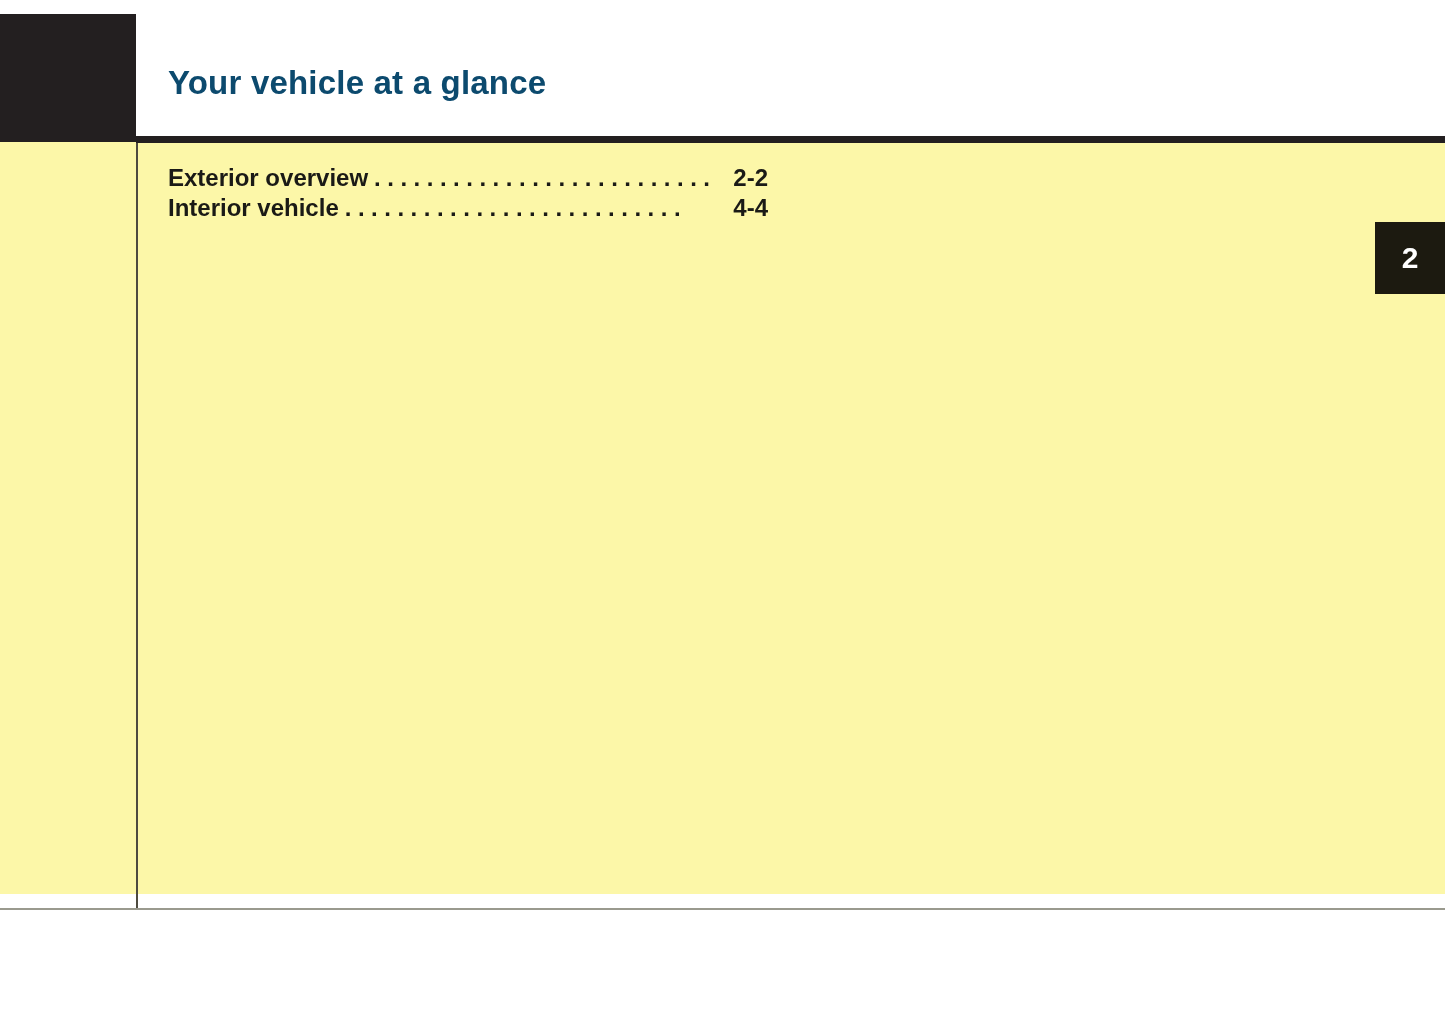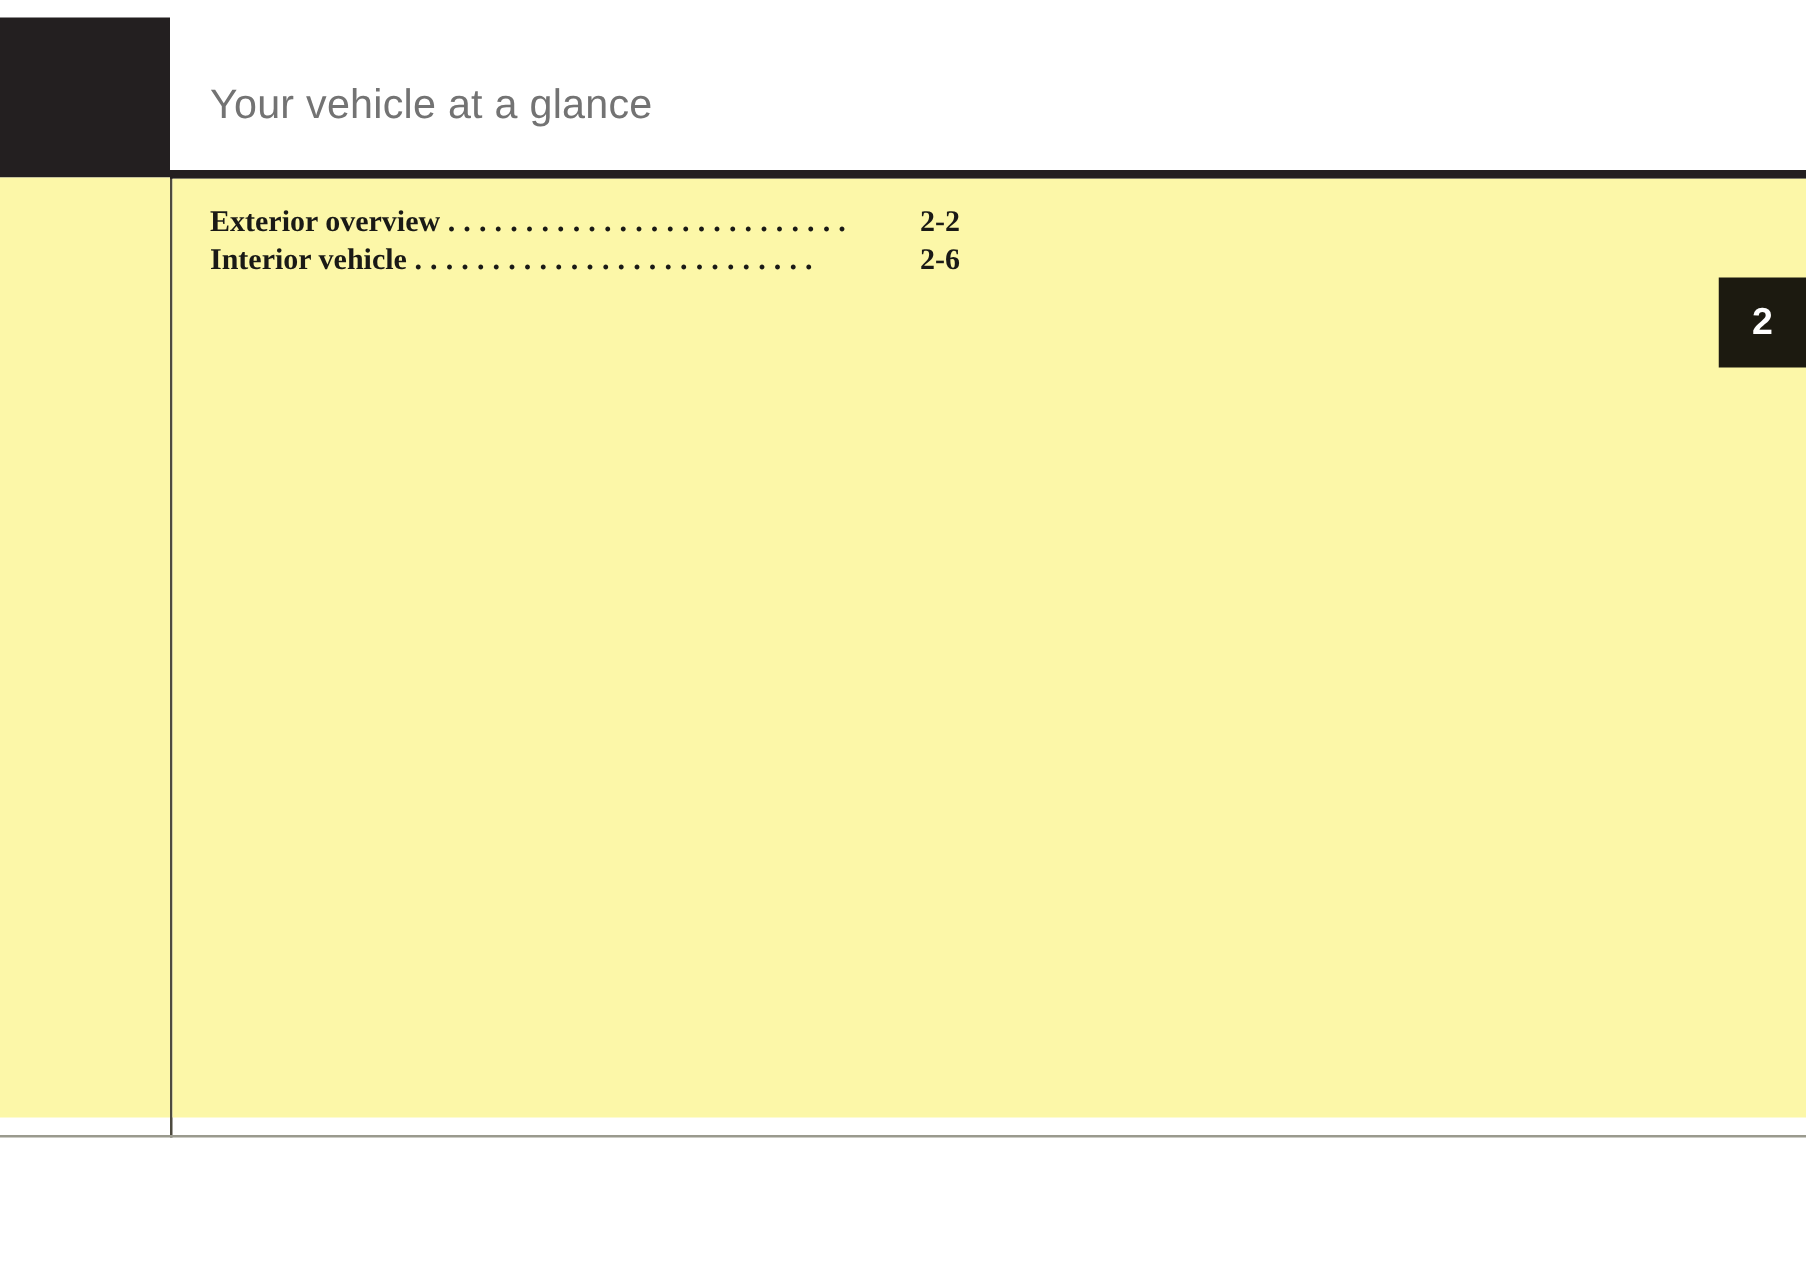--- a/index.html
+++ b/index.html
@@ -53,22 +53,22 @@
     height: 768px;
     background: #4d4a3f;
   }
 
   
   .chapter-title {
     position: absolute;
     left: 168px;
     top: 64px;
     font-size: 33px;
-    font-weight: normal;
-    color: #737373;
+    font-weight: bold;
+    color: #0c4a6e;
     letter-spacing: 0.2px;
     white-space: nowrap;
   }
 
   
   .title-rule {
     position: absolute;
     left: 136px;
     top: 136px;
     width: 1309px;
@@ -115,21 +115,21 @@
   
   .toc {
     position: absolute;
     left: 168px;
     top: 163px;
     width: 600px;
   }
   .toc-entry {
     display: flex;
     align-items: baseline;
-    font-family: Liberation Serif, serif;
+    font-family: Liberation Sans, sans-serif;
     font-weight: bold;
     font-size: 24px;
     color: #1a1a16;
     line-height: 30px;
     margin-bottom: 0px;
     height: 30px;
     white-space: nowrap;
   }
   .toc-label {
     flex: 0 0 auto;
@@ -171,21 +171,21 @@
 
     <div class="toc-entry">
       <span class="toc-label">Exterior overview</span>
       <span class="toc-leader">..........................</span>
       <span class="toc-page">2-2</span>
     </div>
 
     <div class="toc-entry">
       <span class="toc-label">Interior vehicle</span>
       <span class="toc-leader">..........................</span>
-      <span class="toc-page">2-6</span>
+      <span class="toc-page">4-4</span>
     </div>
 
 
 
   </div>
 
   <div class="bottom-rule"></div>
 
   <div class="chapter-tab">2</div>
 

